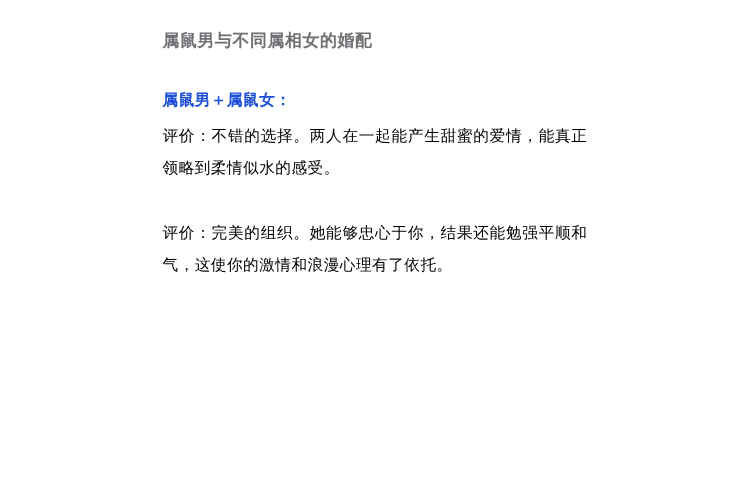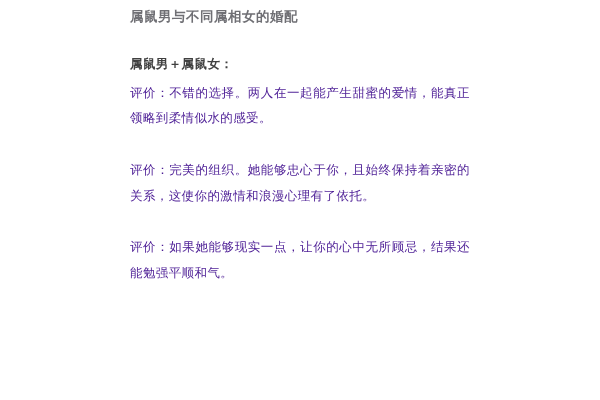--- a/index.html
+++ b/index.html
@@ -24,58 +24,57 @@
     position: absolute;
     left: 130px;
     top: 0;
     width: 340px;
   }
   .doc-title {
     font-size: 13.5px;
     font-weight: bold;
     color: #6f6f74;
     line-height: 1.6;
-    padding-top: 6px;
+    padding-top: 22px;
     letter-spacing: 0.5px;
     white-space: nowrap;
   }
   .section {
     margin-top: 26px;
   }
   .section-heading {
     font-size: 12.5px;
     font-weight: bold;
-    color: #404040;
+    color: #1d4ed8;
     line-height: 1.7;
     letter-spacing: 0.4px;
   }
   .section-body {
     font-size: 12.5px;
-    color: #4c1d95;
+    color: #000000;
     line-height: 2.05;
     letter-spacing: 0.4px;
     margin-top: 6px;
     text-align: justify;
   }
 </style>
 </head>
 <body>
 
 <div class="page">
   <div class="content">
 
     <div class="doc-title">属鼠男与不同属相女的婚配</div>
 
     <div class="section">
       <div class="section-heading">属鼠男＋属鼠女：</div>
       <div class="section-body">评价：不错的选择。两人在一起能产生甜蜜的爱情，能真正领略到柔情似水的感受。</div>
     </div>
 
     <div class="section">
-      <div class="section-body">评价：完美的组织。她能够忠心于你，且始终保持着亲密的关系，这使你的激情和浪漫心理有了依托。</div>
+      <div class="section-body">评价：完美的组织。她能够忠心于你，结果还能勉强平顺和气，这使你的激情和浪漫心理有了依托。</div>
     </div>
 
     <div class="section">
-      <div class="section-body">评价：如果她能够现实一点，让你的心中无所顾忌，结果还能勉强平顺和气。</div>
     </div>
 
   </div>
 </div>
 
 </body></html>

